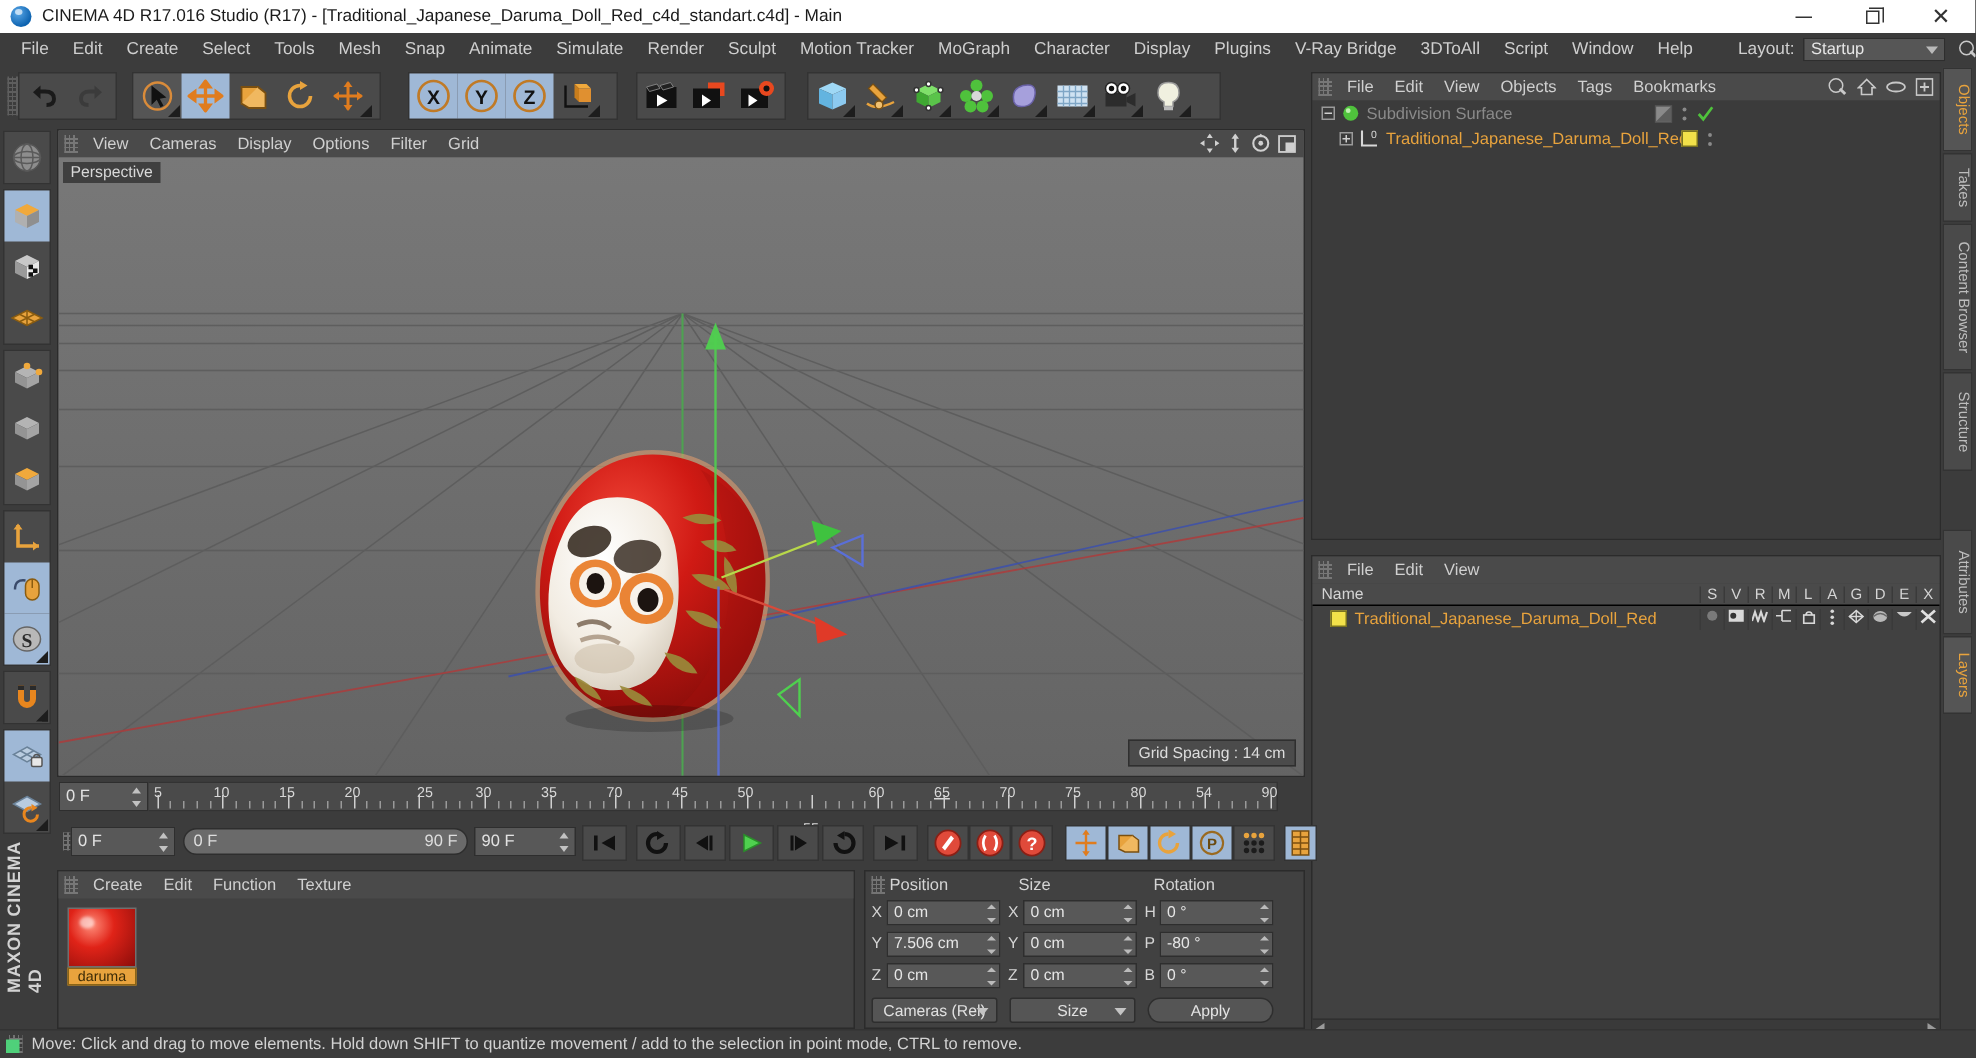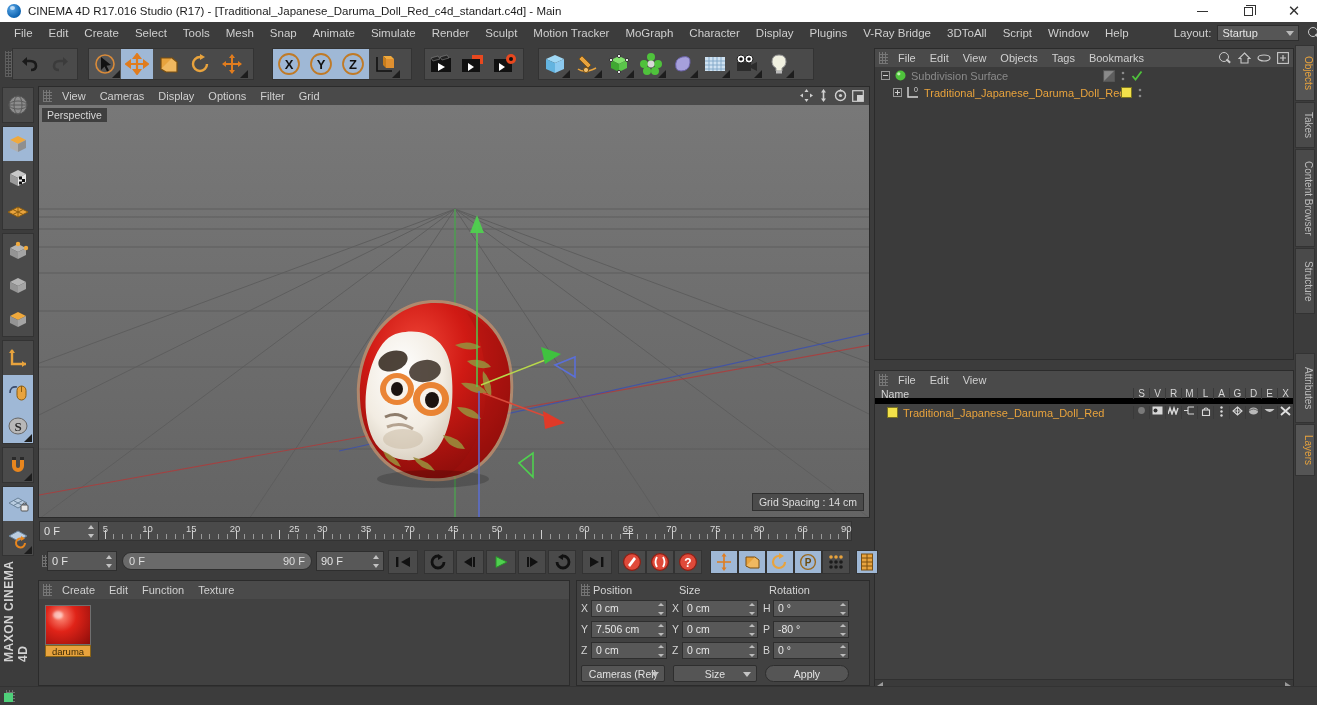--- a/index.html
+++ b/index.html
@@ -31,21 +31,21 @@
   .glyph-max { display:block; width:9px; height:9px; border:1px solid #333; position:relative; }
   .glyph-max::before { content:""; position:absolute; left:1px; top:-3px; width:9px; height:9px;
     border:1px solid #333; border-bottom:none; border-left:none; }
 
   
   .menubar {
     position:absolute; left:0; top:22px; width:1317px; height:22px;
     background:#3c3c3c; display:flex; align-items:center; padding-left:6px;
   }
   .menu-item { padding:0 8px; height:22px; line-height:22px; color:#cfcfcf; font-size:11.5px; white-space:nowrap; }
-  .layout-lbl { margin-left:37px; margin-right:6px; color:#cfcfcf; font-size:11.5px;text-align:right; }
+  .layout-lbl { margin-left:22px; margin-right:6px; color:#cfcfcf; font-size:11.5px;text-align:right; }
   .layout-sel { width:110px; height:16px; background:#565656; border:1px solid #2e2e2e;
     display:flex; align-items:center; padding:0 4px; color:#e6e6e6; font-size:11px; position:relative; }
   .layout-sel .arrow { position:absolute; right:4px; top:5px; width:0; height:0;
     border-left:4px solid transparent; border-right:4px solid transparent; border-top:5px solid #b9b9b9; }
   .magnify { margin-left:8px; width:14px; height:14px; position:relative; }
   .magnify::before { content:""; position:absolute; left:1px; top:1px; width:8px; height:8px;
     border:1.6px solid #c9c9c9; border-radius:50%; }
   .magnify::after { content:""; position:absolute; left:8px; top:9px; width:5px; height:1.6px;
     background:#c9c9c9; transform:rotate(45deg); }
 
@@ -106,21 +106,21 @@
   .tlabel { font-size:11px; white-space:nowrap; }
   .tlabel.dim { color:#8a8a8a; }
   .tlabel.sel { color:#e8a33d; }
   .tag-yellow { width:11px; height:11px; background:#f2e14a; border:1px solid #7a7320; }
   .row-right { position:absolute; right:0; top:0; height:17px; display:flex; align-items:center; gap:5px; padding-right:150px; }
 
   
   .layermgr { position:absolute; left:874px; top:370px; width:420px; height:322px;
     background:#414141; border:1px solid #2b2b2b; }
   .lm-head { position:absolute; left:0; top:18px; right:0; height:15px; background:#4a4a4a;
-    display:flex; align-items:center; border-bottom:6px solid #000000; }
+    display:flex; align-items:center; border-bottom:1px solid #000000; }
   .lm-name { padding-left:6px; font-size:10.5px; color:#d4d4d4; flex:1; }
   .lm-cols { display:flex; }
   .lm-col { width:16px; text-align:center; font-size:10px; color:#d4d4d4;
     border-left:1px solid #3a3a3a; }
   .lm-row { position:absolute; left:0; top:33px; right:0; height:17px; display:flex; align-items:center; }
   .lm-scroll { position:absolute; left:0; bottom:0; right:0; height:12px; background:#3a3a3a;
     border-top:1px solid #303030; display:flex; align-items:center; justify-content:space-between; padding:0 2px; }
 
   
   .rtabs { position:absolute; right:0; top:45px; width:22px; height:480px; }
@@ -860,21 +860,21 @@
           <div class="tl-tick" style="left: 12px;">0</div>
           <div class="tl-major" style="left: 14px;"></div>
           <div class="tl-tick" style="left: 55.6667px;">5</div>
           <div class="tl-major" style="left: 57.6667px;"></div>
           <div class="tl-tick" style="left: 95.3333px;">10</div>
           <div class="tl-major" style="left: 101.333px;"></div>
           <div class="tl-tick" style="left: 139px;">15</div>
           <div class="tl-major" style="left: 145px;"></div>
           <div class="tl-tick" style="left: 182.667px;">20</div>
           <div class="tl-major" style="left: 188.667px;"></div>
-          <div class="tl-tick" style="left: 242px;">25</div>
+          <div class="tl-tick" style="left: 231px;">25</div>
           <div class="tl-major" style="left: 232.333px;"></div>
           <div class="tl-tick" style="left: 270px;">30</div>
           <div class="tl-major" style="left: 276px;"></div>
           <div class="tl-tick" style="left: 313.667px;">35</div>
           <div class="tl-major" style="left: 319.667px;"></div>
           <div class="tl-tick" style="left: 357.333px;">70</div>
           <div class="tl-major" style="left: 363.333px;"></div>
           <div class="tl-tick" style="left: 401px;">45</div>
           <div class="tl-major" style="left: 407px;"></div>
           <div class="tl-tick" style="left: 444.667px;">50</div>
@@ -884,21 +884,21 @@
           <div class="tl-tick" style="left: 532px;">60</div>
           <div class="tl-major" style="left: 538px;"></div>
           <div class="tl-tick" style="left: 575.667px; text-decoration: underline;">65</div>
           <div class="tl-major" style="left: 581.667px;"></div>
           <div class="tl-tick" style="left: 619.333px;">70</div>
           <div class="tl-major" style="left: 625.333px;"></div>
           <div class="tl-tick" style="left: 663px;">75</div>
           <div class="tl-major" style="left: 669px;"></div>
           <div class="tl-tick" style="left: 706.667px;">80</div>
           <div class="tl-major" style="left: 712.667px;"></div>
-          <div class="tl-tick" style="left: 750.333px;">66</div>
+          <div class="tl-tick" style="left: 750.333px;">54</div>
           <div class="tl-major" style="left: 756.333px;"></div>
           <div class="tl-tick" style="left: 794px;">90</div>
           <div class="tl-major" style="left: 800px;"></div>
           <div class="tl-minor" style="left: 22.7333px;"></div>
           <div class="tl-minor" style="left: 31.4667px;"></div>
           <div class="tl-minor" style="left: 40.2px;"></div>
           <div class="tl-minor" style="left: 48.9333px;"></div>
           <div class="tl-minor" style="left: 66.4px;"></div>
           <div class="tl-minor" style="left: 75.1333px;"></div>
           <div class="tl-minor" style="left: 83.8667px;"></div>
@@ -1185,16 +1185,17 @@
       <span class="co-dd">
           <span>Size</span>
           <span class="arrow"></span>
         </span>
       <span class="co-apply">Apply</span>
     </div>
   </div>
 
   <div class="statusbar">
     <span class="sb-dots"></span>
+    <span class="sb-text">Move: Click and drag to move elements. Hold down SHIFT to quantize movement / add to the selection in point mode, CTRL to remove.</span>
     <span class="sb-green"></span>
   </div>
 
 </div>
 
 </body></html>

